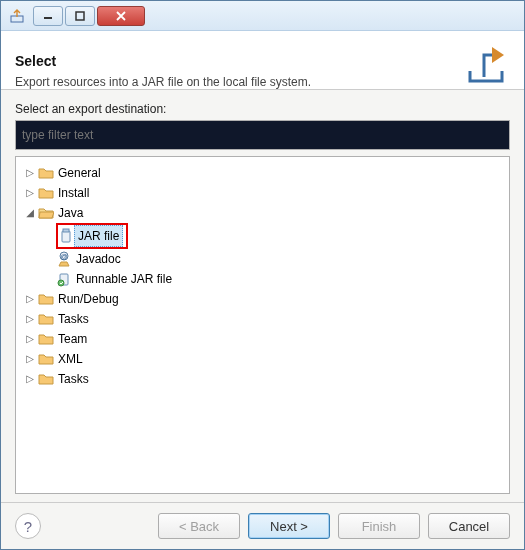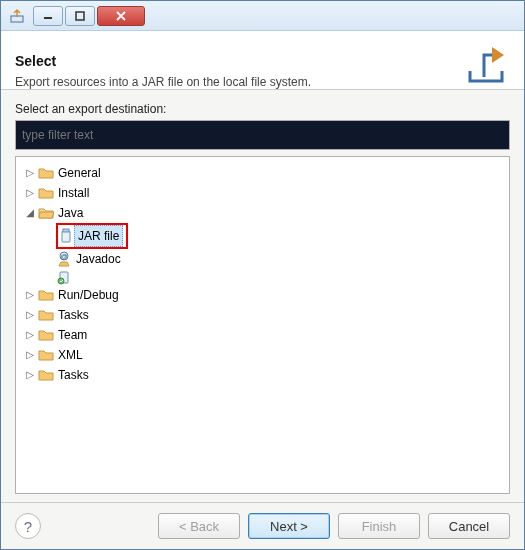--- a/index.html
+++ b/index.html
@@ -267,20 +267,21 @@
               <li>
                 <div class="row">
                   <span class="exp blank">▷</span>
                   <span class="node-icon">
                     <svg width="16" height="16">
                           <rect x="4" y="3" width="8" height="11" rx="1" fill="#eaf0f7" stroke="#6b8fb5"></rect>
                           <circle cx="5" cy="12" r="3" fill="#6cc070" stroke="#3a8a3e"></circle>
                           <path d="M4 12 L5 13 L7 11" fill="none" stroke="#fff"></path>
                         </svg>
                   </span>
+                  <span class="node-label">Runnable JAR file</span>
                 </div>
               </li>
             </ul>
           </li>
           <li>
             <div class="row">
               <span class="exp">▷</span>
               <span class="node-icon">
                 <svg width="16" height="14">
                       <path d="M1 3 L6 3 L8 5 L15 5 L15 12 L1 12 Z" fill="#f7c873" stroke="#c79a45"></path>

